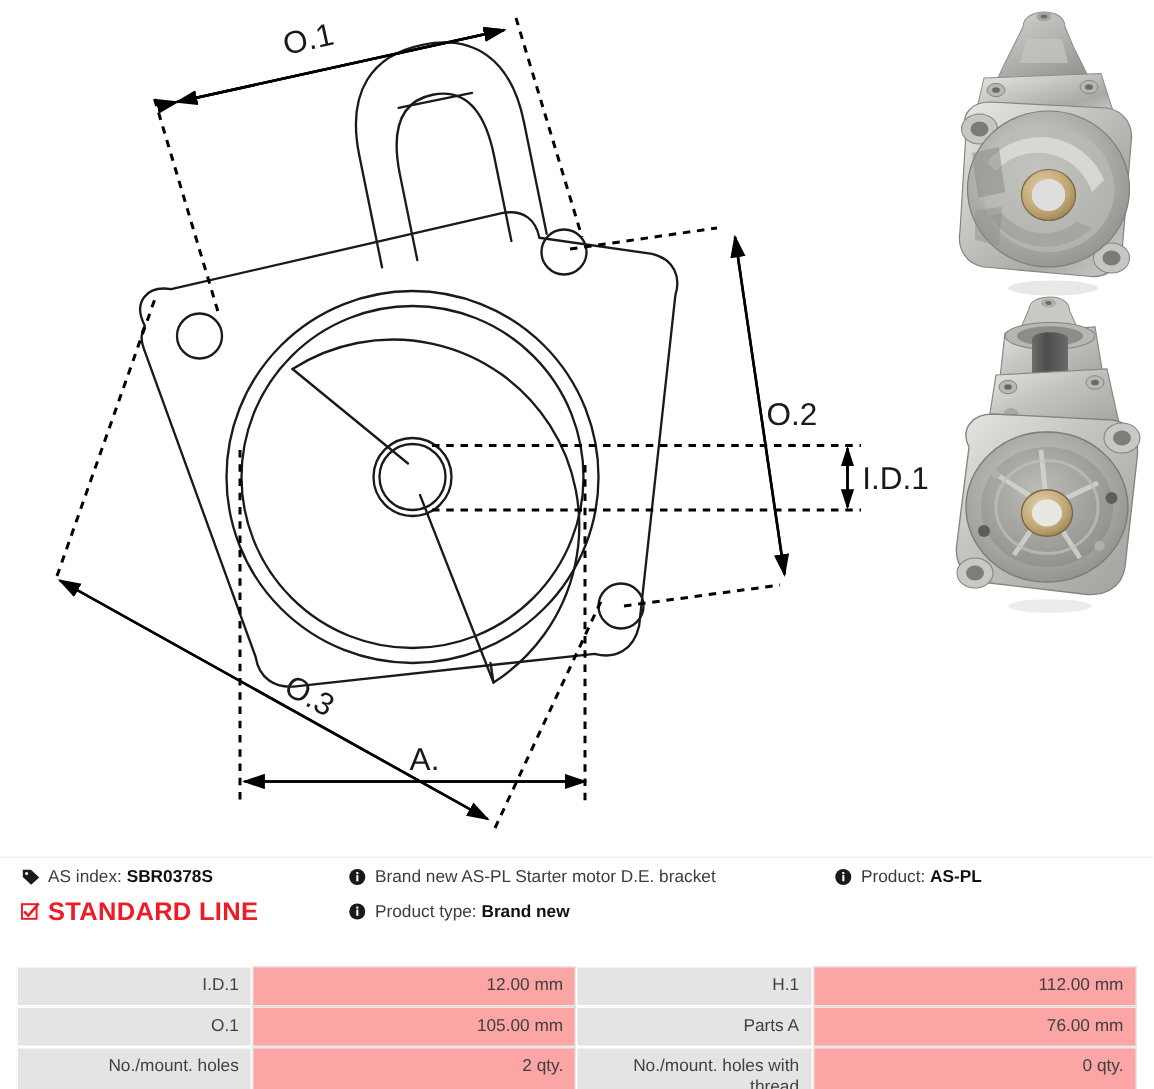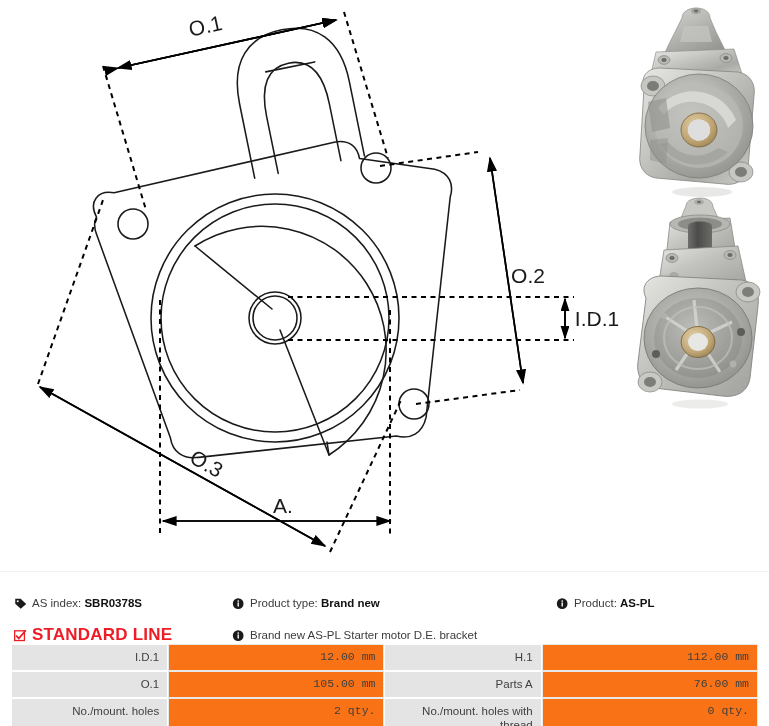--- a/index.html
+++ b/index.html
@@ -55,24 +55,23 @@
     left: 0; top: 578px;
     width: 769px; height: 58px;
   }
   .info-col { position: absolute; top: 0; }
   #col-a { left: 14px;  width: 215px; }
   #col-b { left: 232px; width: 320px; }
   #col-c { left: 556px; width: 205px; }
 
   .info-row {
     display: flex;
-    align-items: flex-end;
+    align-items: flex-start;
     margin-bottom: 9px;
     line-height: 14px;
-    margin-top: 18px;
   }
   .info-row .txt {
     font-size: 11.5px;
     color: #3c3c3c;
     white-space: nowrap;
   }
   .info-row .txt b { color: #111; font-weight: bold; }
 
   .ico {
     flex: 0 0 auto;
@@ -123,24 +122,23 @@
     vertical-align: top;
     padding: 5px 8px 6px 8px;
     border: 1px solid #ffffff;
     line-height: 14px;
   }
   #spec td.lbl {
     background: #e4e4e4;
     width: 157px;
   }
   #spec td.val {
-    background: #f97316;
+    background: #fca5a5;
     border: 1px solid #e8e8e8;
     width: 216px;
-    font-family: Liberation Mono, monospace;
   }
   #spec tr.r3 td { height: 40px; }
 </style>
 </head>
 <body>
 
 <div id="page">
 
   <div id="visual">
 
@@ -445,35 +443,35 @@
 
     <div class="info-col" id="col-b">
       <div class="info-row">
         <span class="ico">
           <svg width="13" height="13" viewBox="0 0 16 16">
             <circle cx="7.6" cy="8.2" r="6.6" fill="#1a1a1a"></circle>
             <rect x="6.8" y="6.7" width="1.7" height="5" fill="#ffffff"></rect>
             <rect x="6.8" y="4.1" width="1.7" height="1.8" fill="#ffffff"></rect>
           </svg>
         </span>
-        <span class="txt">
-          <span>Product type:</span>
-          <b>Brand new</b>
-        </span>
+        <span class="txt">Brand new AS-PL Starter motor D.E. bracket</span>
       </div>
 
       <div class="info-row">
         <span class="ico">
           <svg width="13" height="13" viewBox="0 0 16 16">
             <circle cx="7.6" cy="8.2" r="6.6" fill="#1a1a1a"></circle>
             <rect x="6.8" y="6.7" width="1.7" height="5" fill="#ffffff"></rect>
             <rect x="6.8" y="4.1" width="1.7" height="1.8" fill="#ffffff"></rect>
           </svg>
         </span>
-        <span class="txt">Brand new AS-PL Starter motor D.E. bracket</span>
+        <span class="txt">
+          <span>Product type:</span>
+          <b>Brand new</b>
+        </span>
       </div>
     </div>
 
     <div class="info-col" id="col-c">
       <div class="info-row">
         <span class="ico">
           <svg width="13" height="13" viewBox="0 0 16 16">
             <circle cx="7.6" cy="8.2" r="6.6" fill="#1a1a1a"></circle>
             <rect x="6.8" y="6.7" width="1.7" height="5" fill="#ffffff"></rect>
             <rect x="6.8" y="4.1" width="1.7" height="1.8" fill="#ffffff"></rect>

